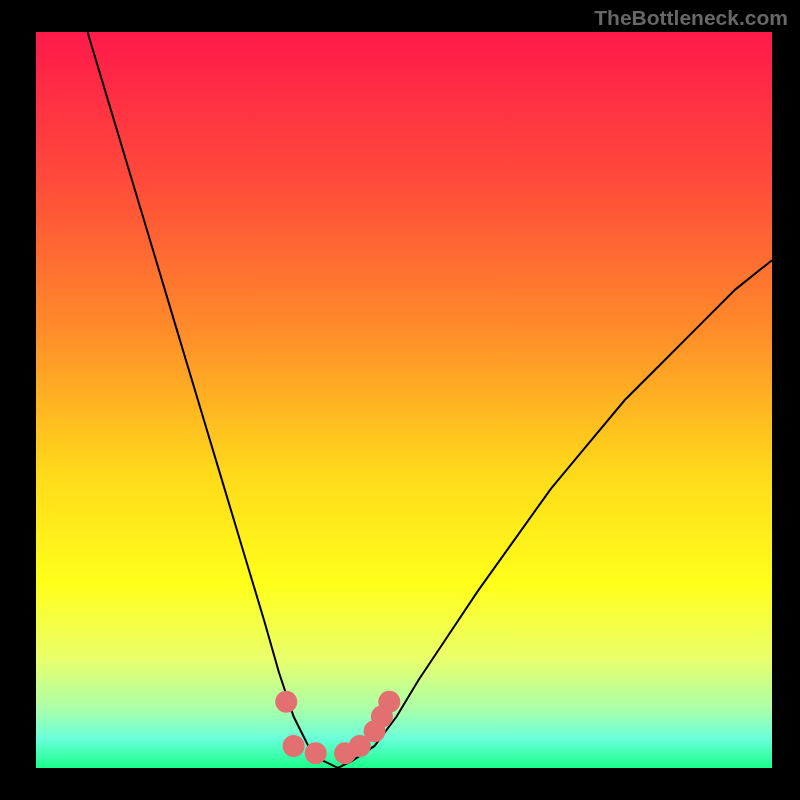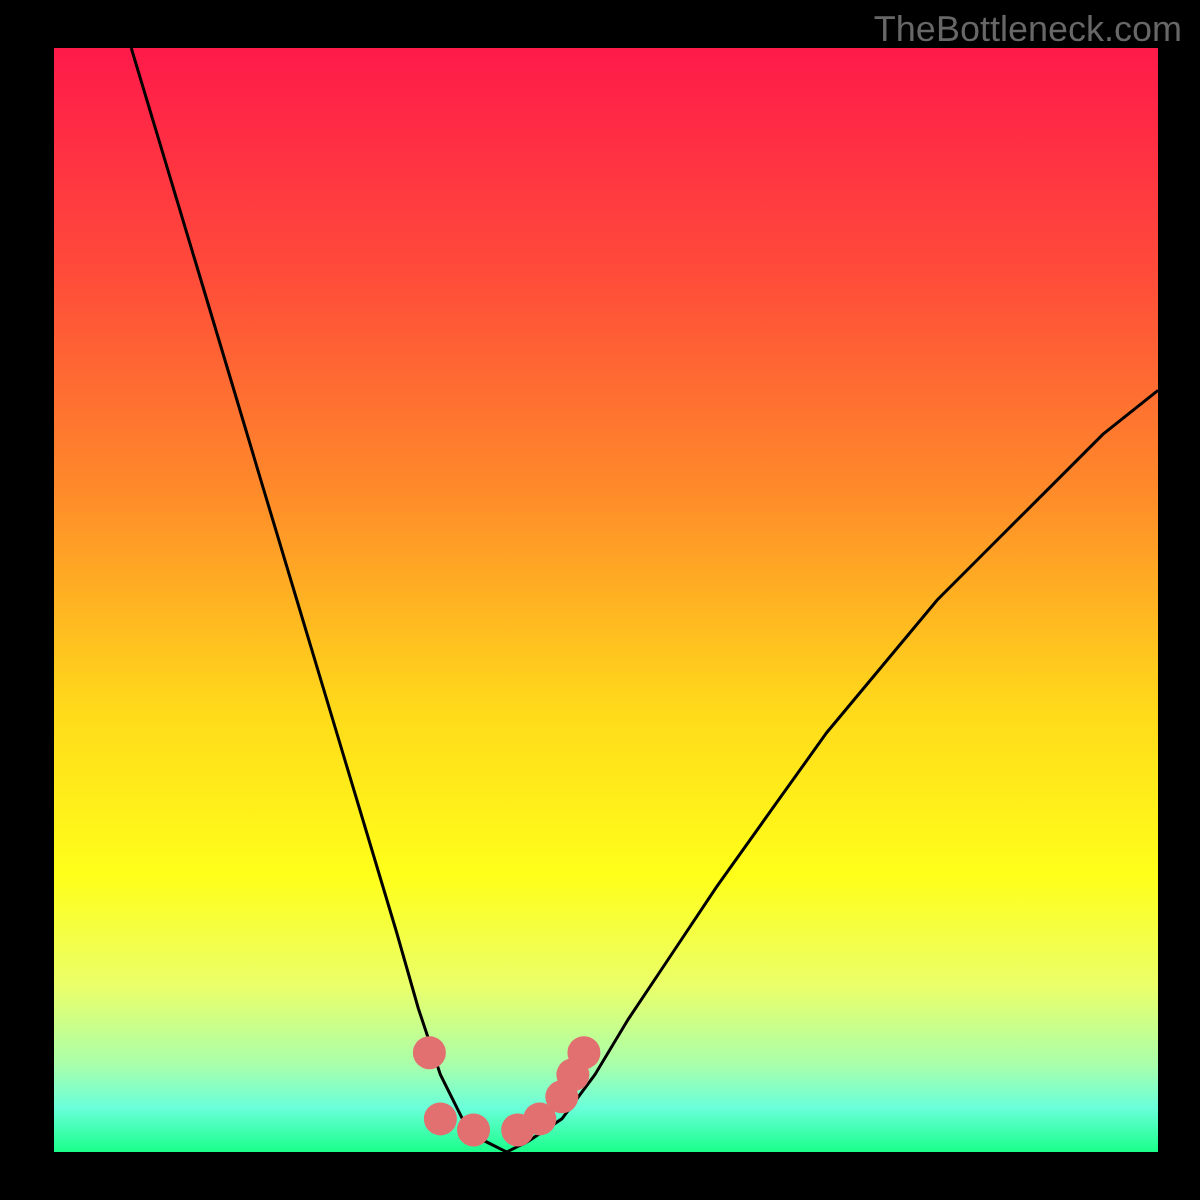--- a/index.html
+++ b/index.html
@@ -9,22 +9,22 @@
       height: 800px;
       background: #000;
       position: relative;
       font-family: Arial, sans-serif;
     }
     .watermark {
       position: absolute;
       top: 6px;
       right: 12px;
       color: #676767;
-      font-size: 24px;
-      font-weight: normal;
+      font-size: 21px;
+      font-weight: bold;
       z-index: 10;
     }
     .plot-area {
       position: absolute;
       left: 36px;
       top: 32px;
       width: 736px;
       height: 736px;
       overflow: visible;
     }

